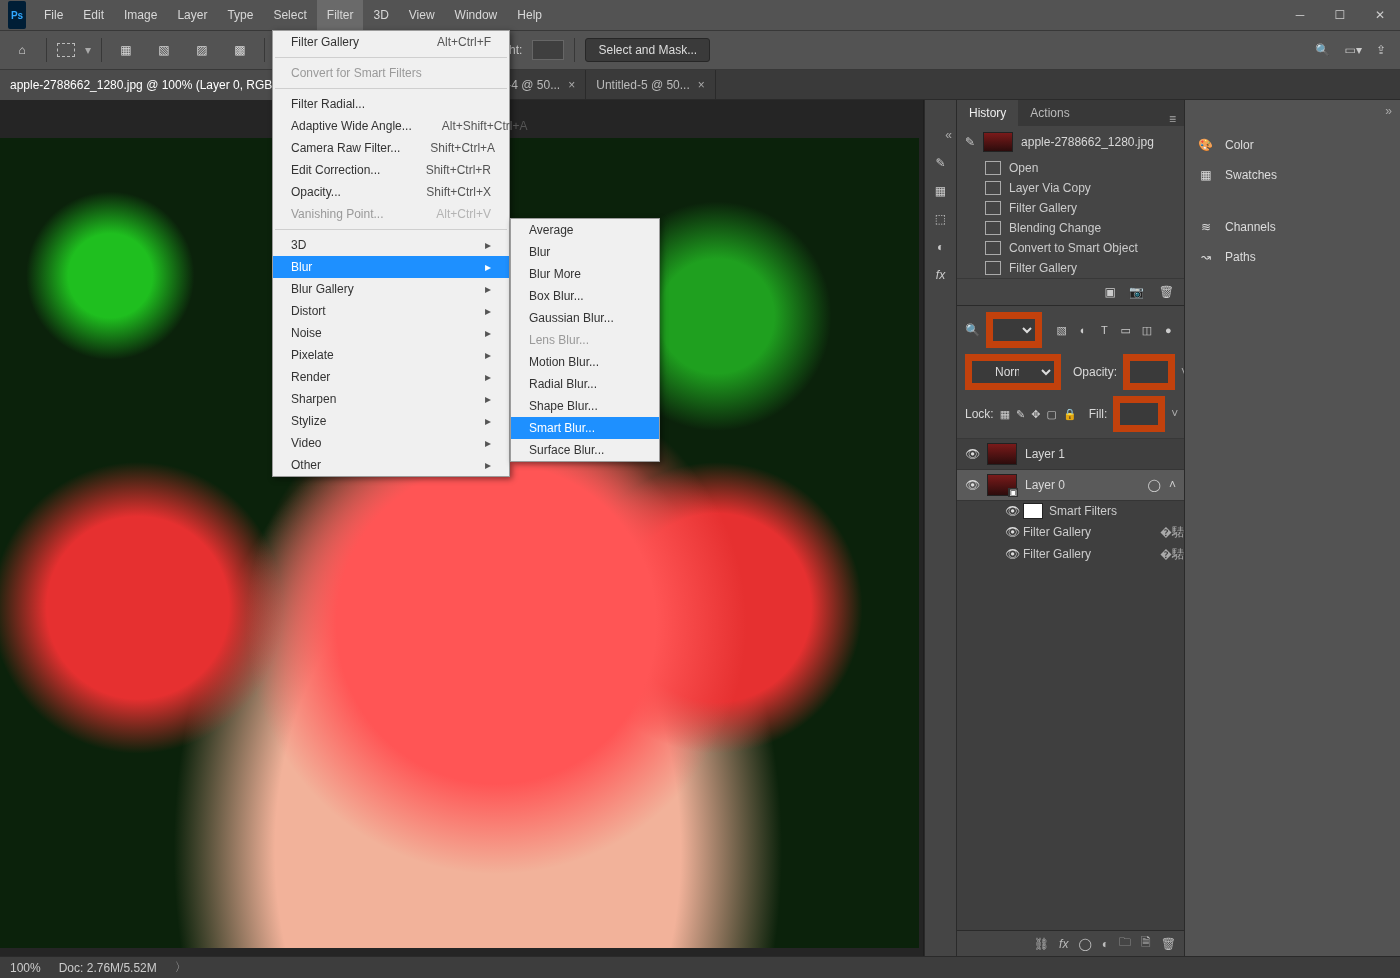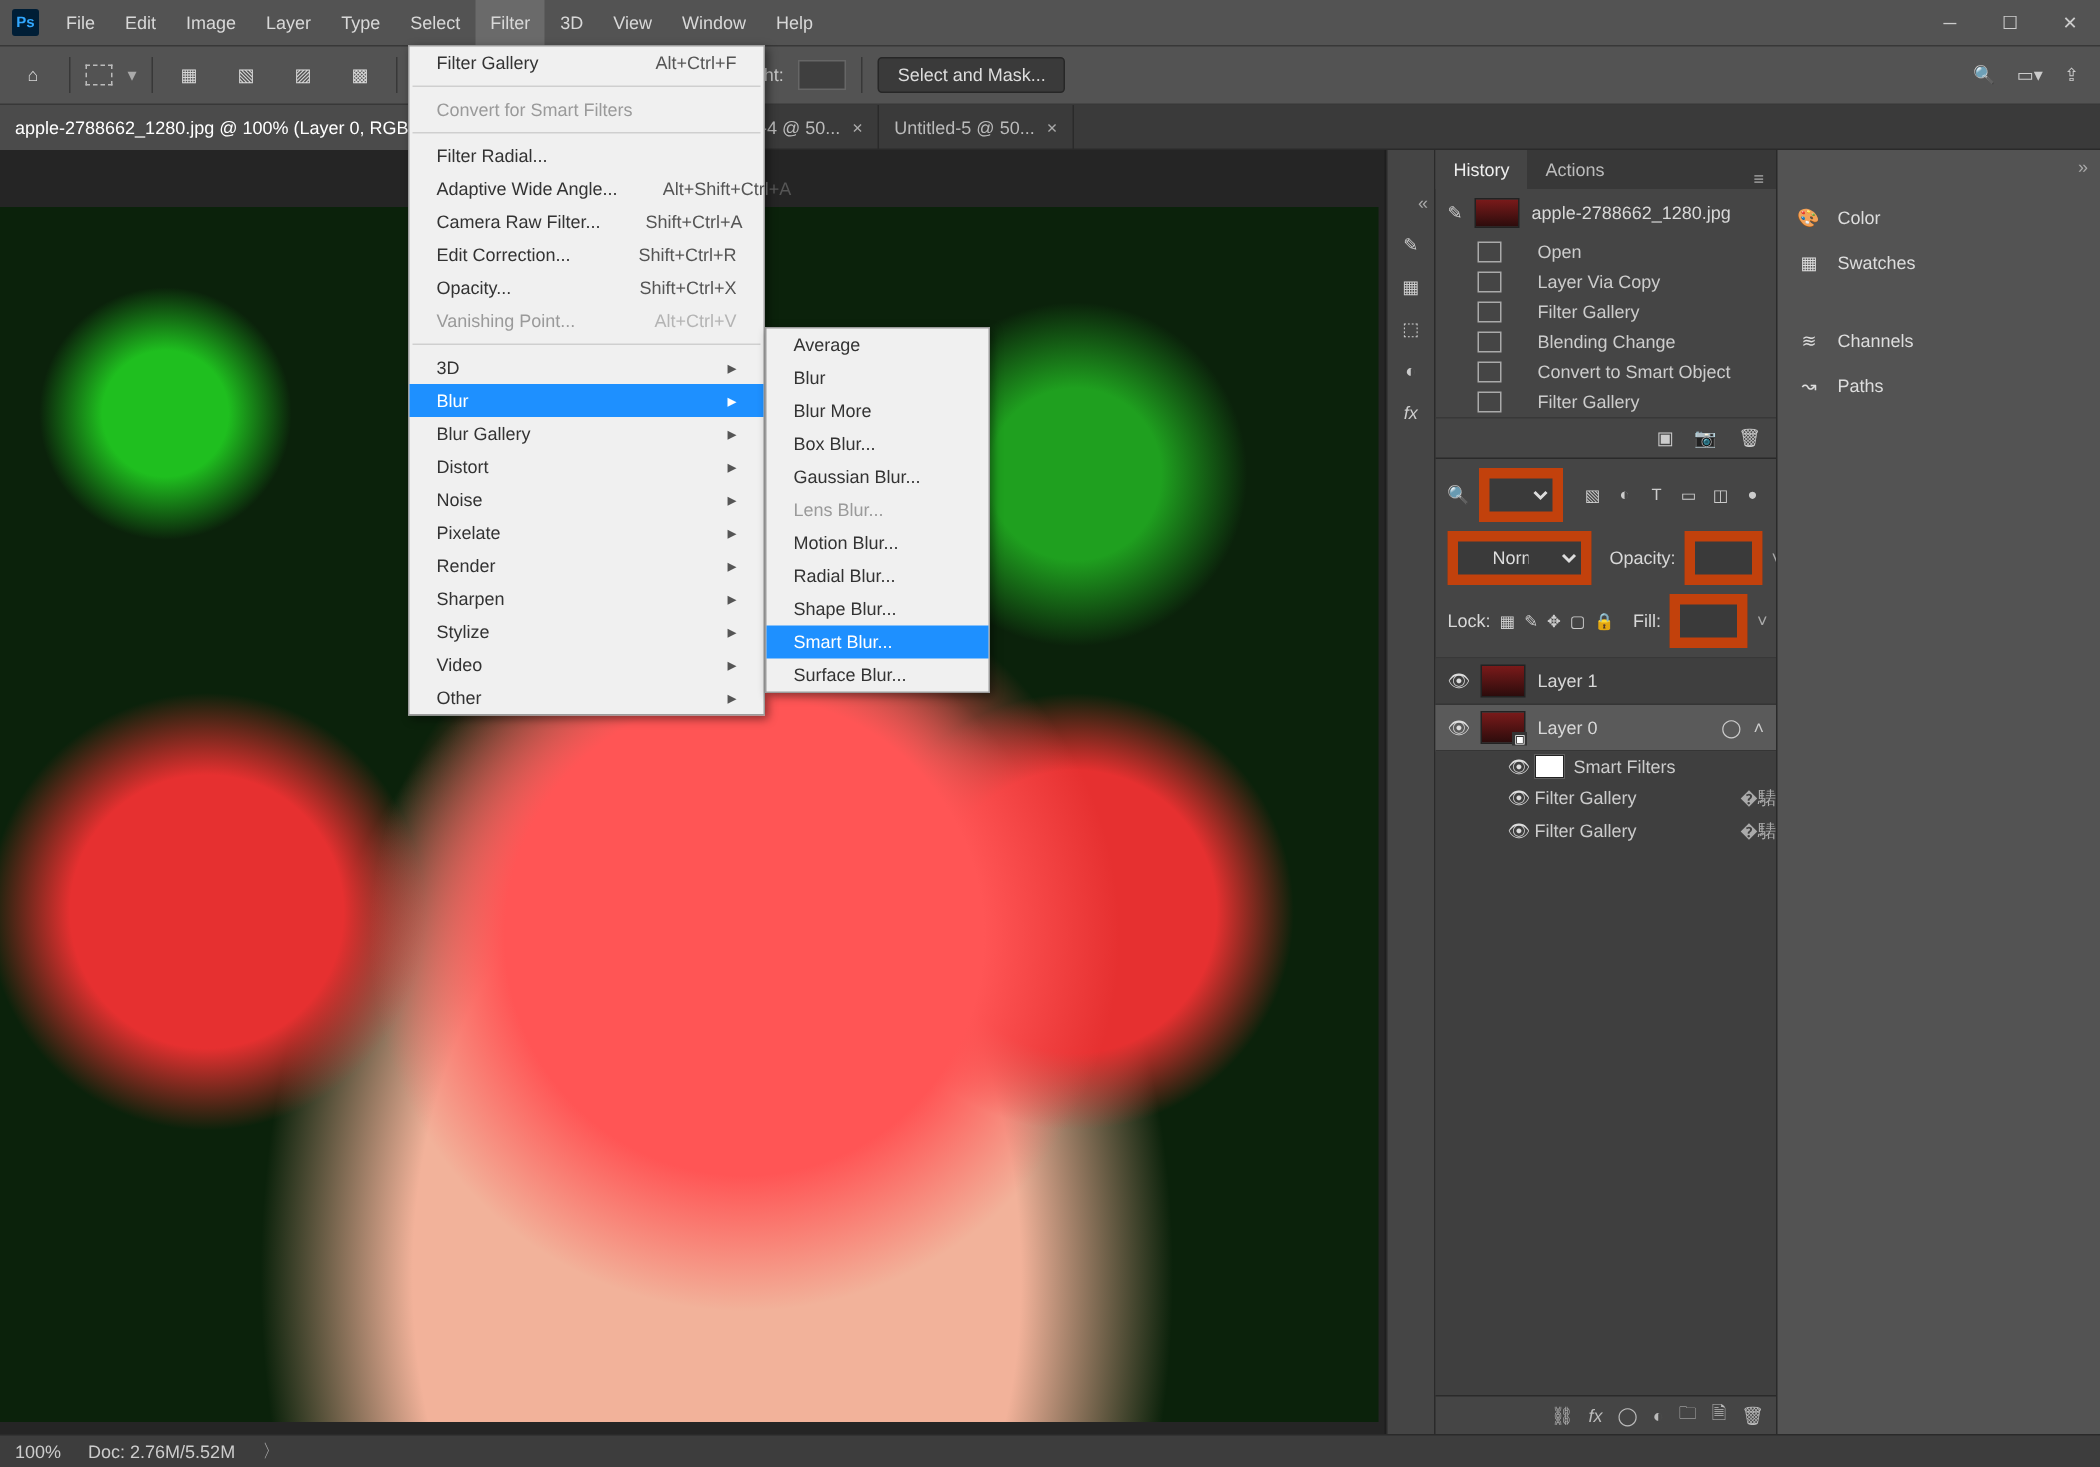--- a/index.html
+++ b/index.html
@@ -1,20 +1,20 @@
 <!DOCTYPE html>
 <html><head>
 <meta charset="utf-8">
 <style>
 * { margin: 0; padding: 0; box-sizing: border-box; font-family: "Segoe UI", Tahoma, sans-serif; font-size: 12px; user-select: none; }
 body { width: 1400px; height: 978px; background: #323232; color: #d8d8d8; overflow: hidden; position: relative; }
 
 
 .titlebar { height: 30px; background: #535353; display: flex; align-items: center; }
-.titlebar .ps-logo { width: 18px; height: 18px; margin: 0 8px; background: #001e36; display: flex; align-items: center; justify-content: center; color:#31a8ff; font-weight: bold; font-size:10px; border-radius:2px;}
+.titlebar .ps-logo { width: 18px; height: 28px; margin: 0 8px; background: #001e36; display: flex; align-items: center; justify-content: center; color:#31a8ff; font-weight: bold; font-size:10px; border-radius:2px;}
 .menubar { display: flex; }
 .menubar .menu-item { padding: 0 10px; height: 30px; line-height: 30px; cursor: default; }
 .menubar .menu-item.active { background: #6a6a6a; }
 .win-controls { margin-left: auto; display: flex; }
 .win-controls div { width: 40px; height: 30px; display:flex; align-items:center; justify-content:center; color:#ccc; }
 
 
 .optionsbar { height: 40px; background: #535353; border-top: 1px solid #383838; border-bottom: 1px solid #383838; display:flex; align-items:center; padding: 0 8px; gap:10px; }
 .optionsbar .icon-btn { width: 28px; height: 28px; display:flex; align-items:center; justify-content:center; }
 .optionsbar .sep { width:1px; height:24px; background:#383838; }
@@ -48,21 +48,21 @@
 
 .panel-tabs { display:flex; height:26px; background:#383838; align-items:flex-end;}
 .panel-tab { padding:0 12px; height:26px; line-height:26px; color:#bbb; }
 .panel-tab.active { background:#454545; color:#eee;}
 .panel-tabs .menu-icon { margin-left:auto; padding:0 8px; color:#aaa;}
 
 .history-panel { border-bottom:1px solid #2a2a2a;}
 .history-head { display:flex; align-items:center; gap:8px; padding:6px 8px; }
 .history-thumb { width:30px; height:20px; background:linear-gradient(#7a1a1a,#2c0c0c); border:1px solid #222;}
 .history-list { max-height:120px; overflow:hidden;}
-.history-item { display:flex; align-items:center; gap:24px; padding:3px 8px 3px 28px; color:#ccc;}
+.history-item { display:flex; align-items:center; gap:8px; padding:3px 8px 3px 28px; color:#ccc;}
 .history-item .hicon { width:16px; height:14px; border:1px solid #aaa;}
 .history-footer { display:flex; justify-content:flex-end; gap:14px; padding:6px 10px; color:#ccc; border-top:1px solid #383838;}
 
 .layers-panel { flex:1; display:flex; flex-direction:column;}
 .layers-controls { padding:6px 8px; display:flex; flex-direction:column; gap:6px; border-bottom:1px solid #383838;}
 .row { display:flex; align-items:center; gap:6px; }
 .row select, .row input[type=text]{ background:#3a3a3a; border:7px solid #c2410c; color:#ddd; height:36px; padding:0 19px;}
 .row .spacer { flex:1; }
 .row .mini-icon { width:16px; height:16px; display:flex; align-items:center; justify-content:center; color:#ccc; font-size:11px;}
 .layers-list { flex:1; background:#3f3f3f;}

